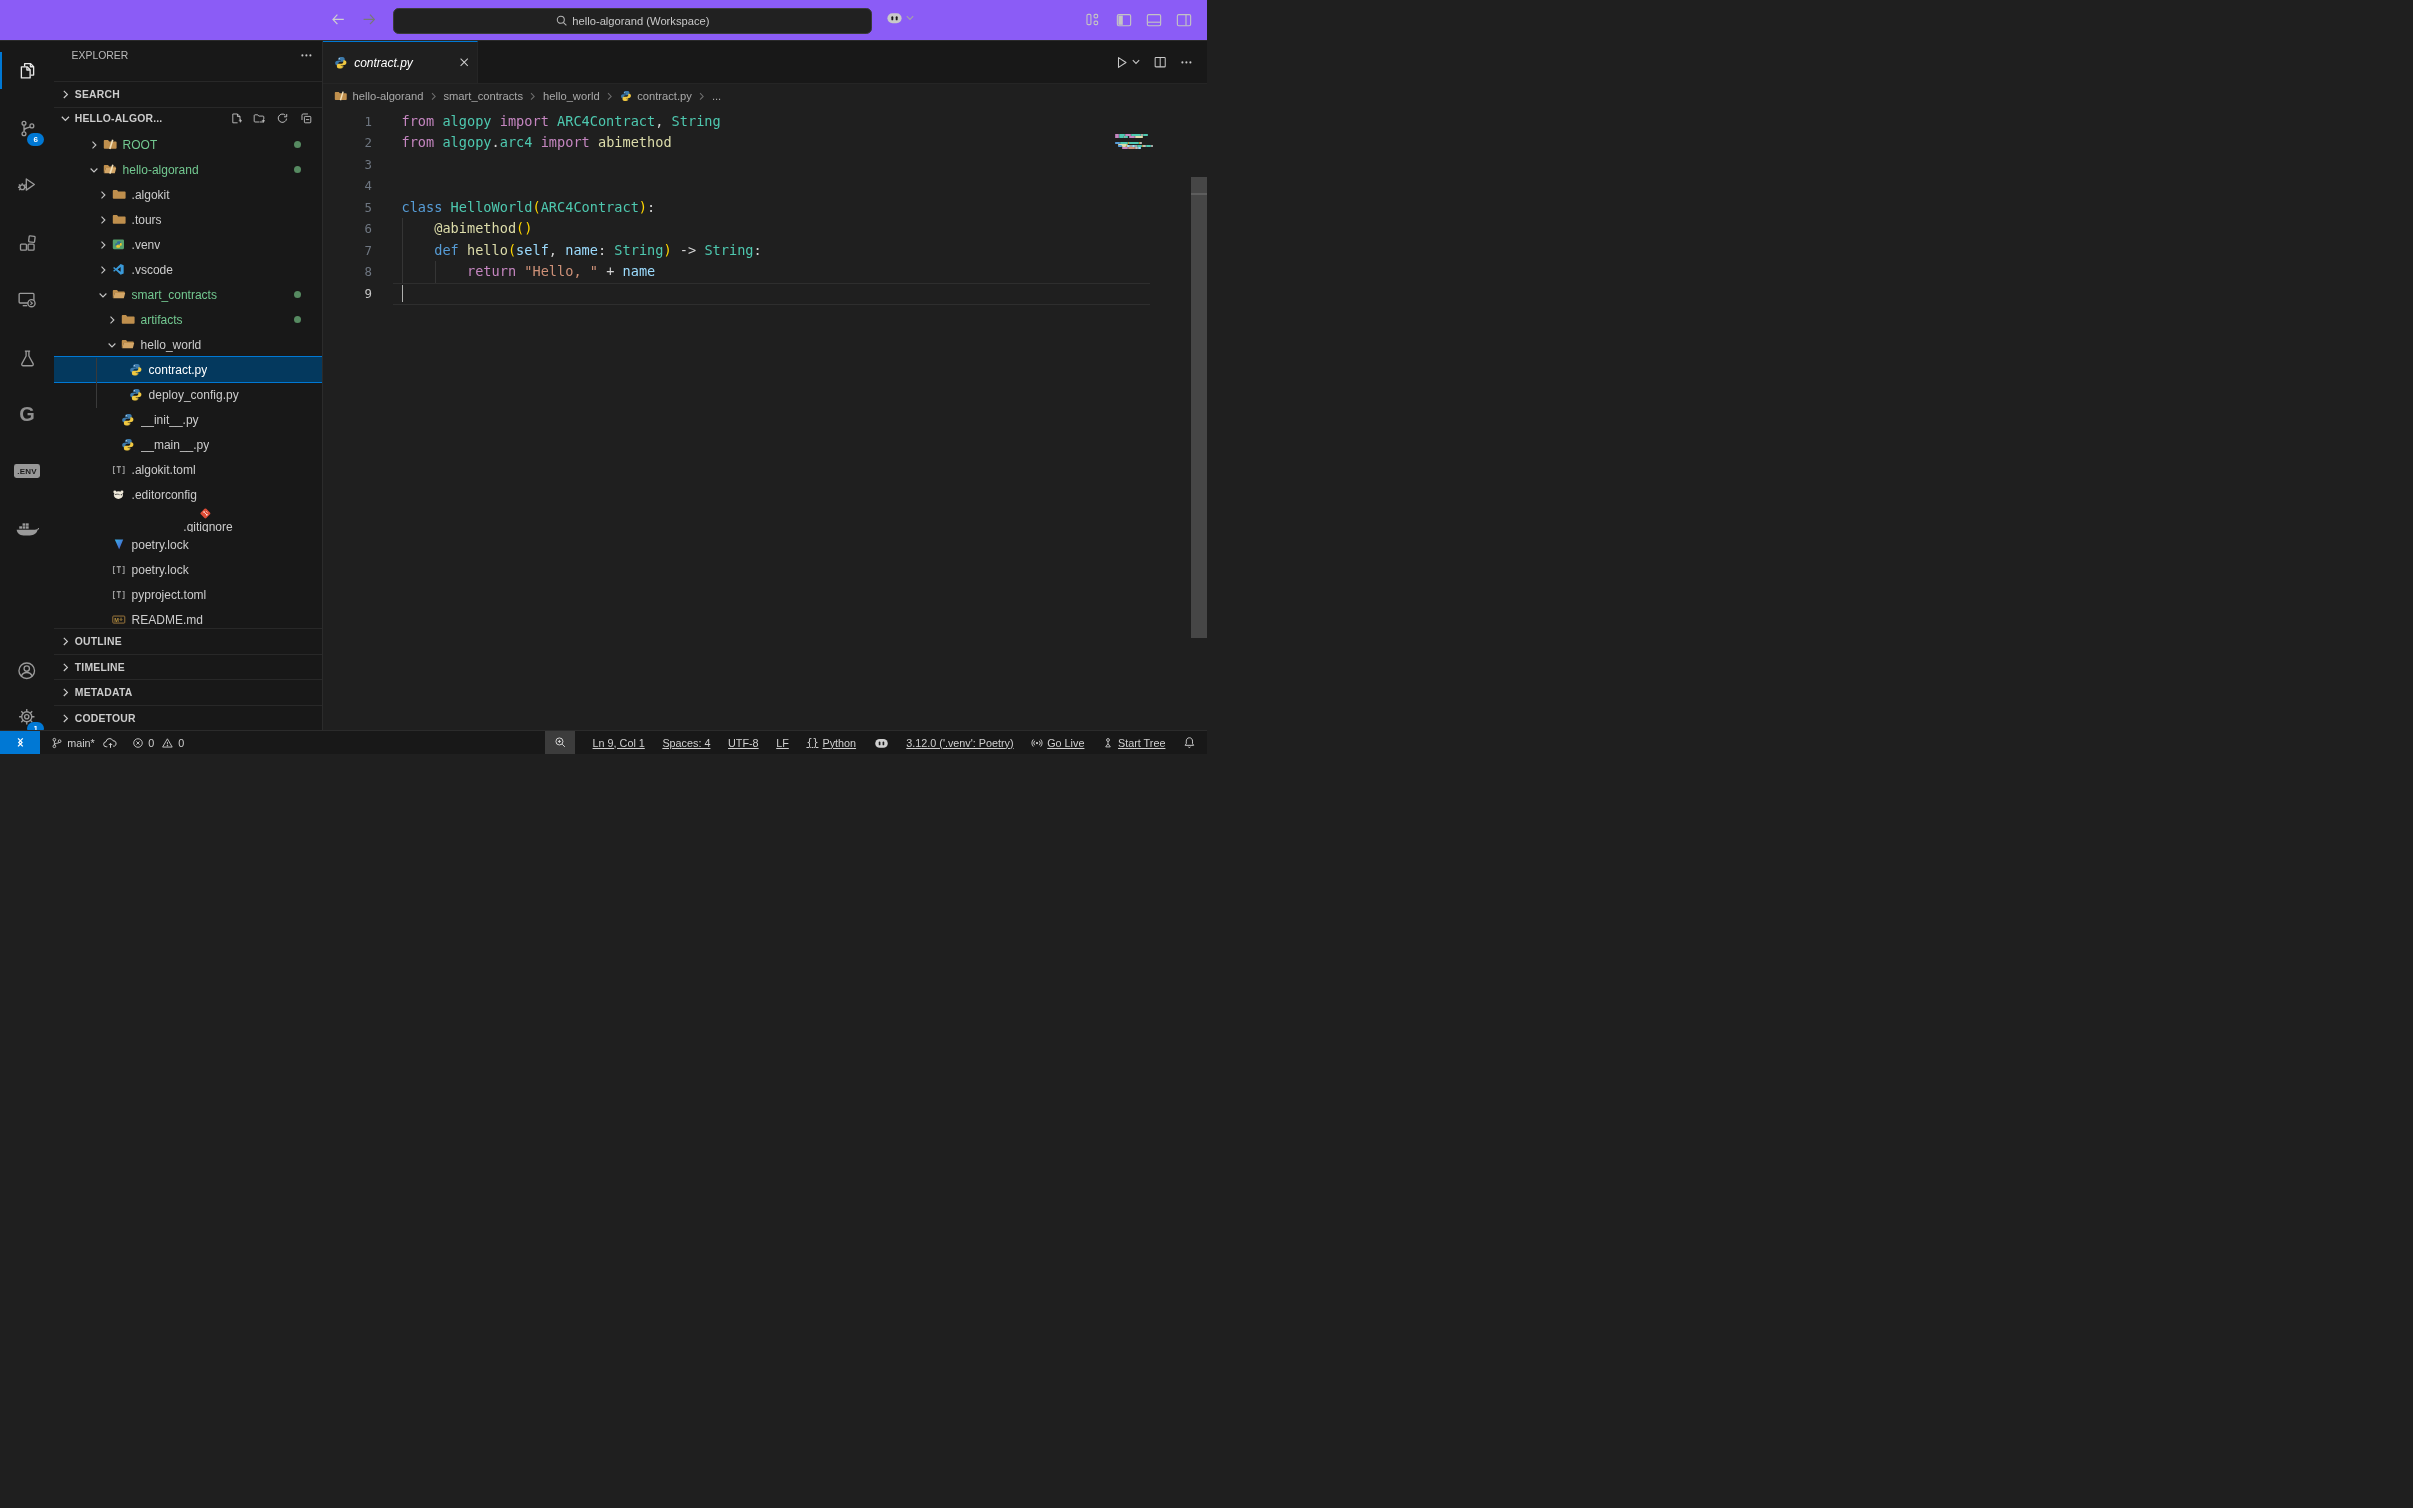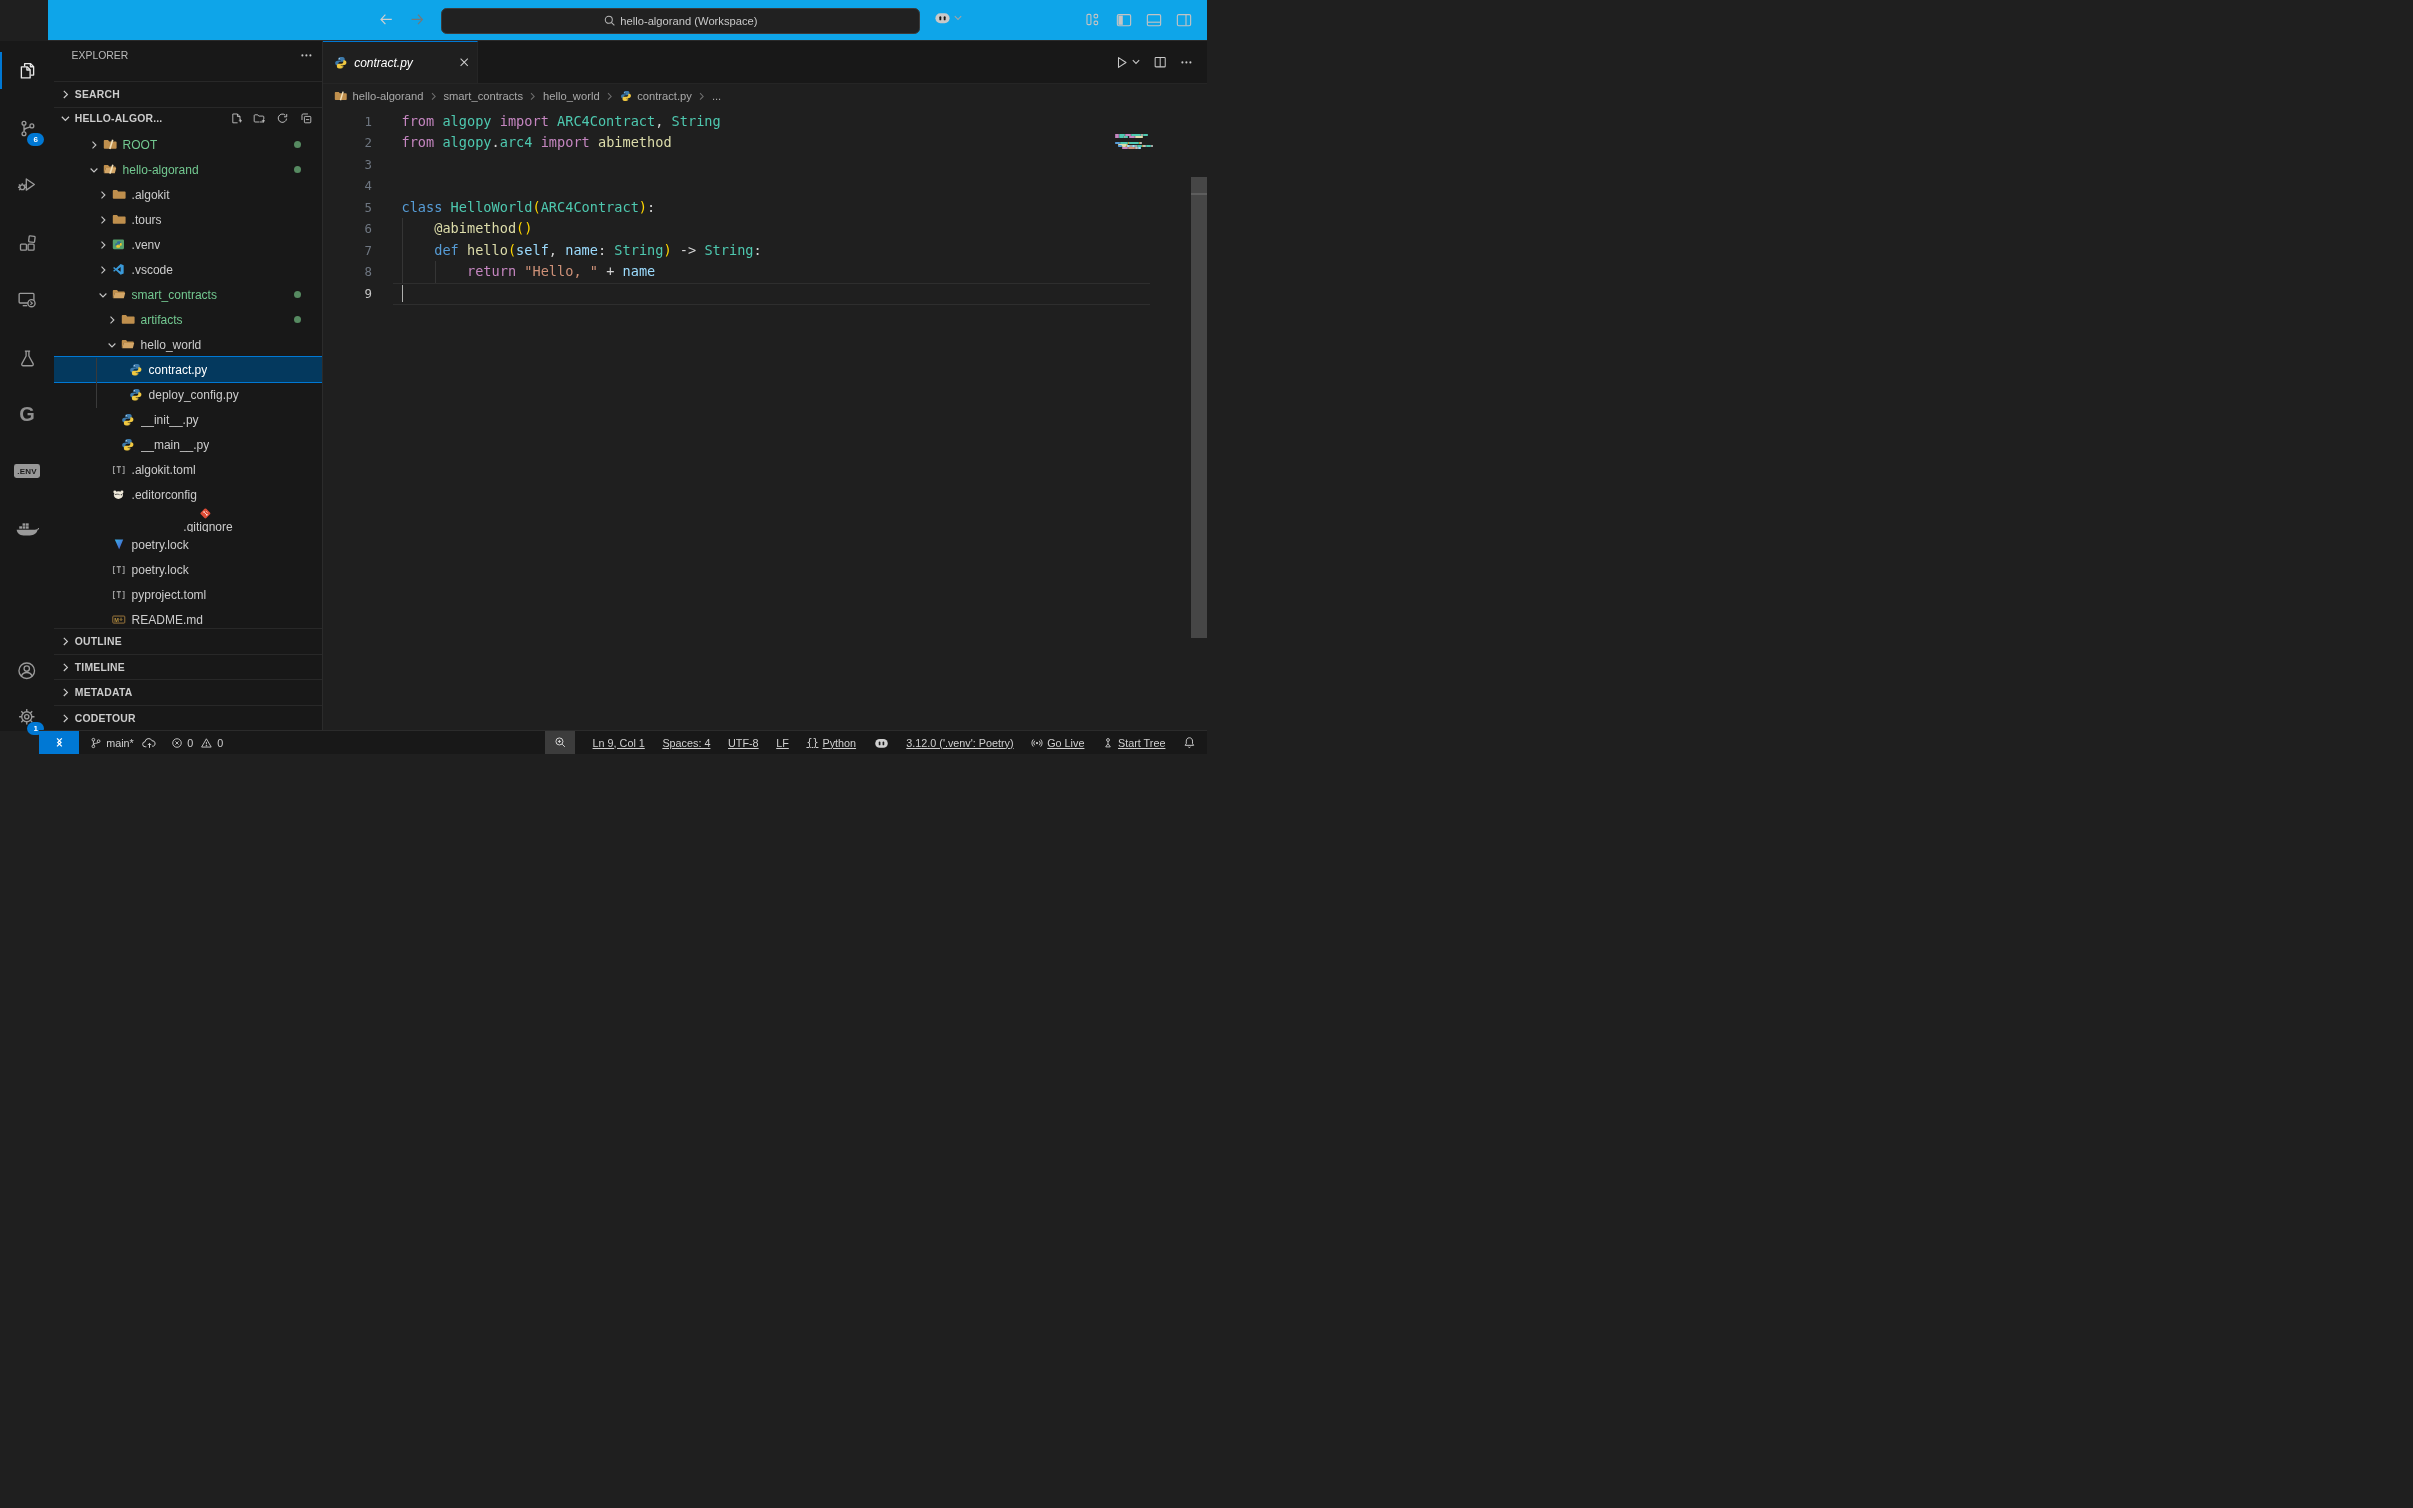--- a/index.html
+++ b/index.html
@@ -1,20 +1,20 @@
 <!DOCTYPE html>
 <html style="font-size:12.8px"><head>
 <meta charset="utf-8">
 <style>
   html,body{margin:0;padding:0;}
   body{width:1207px;height:754px;position:relative;overflow:hidden;background:#1f1f1f;
        font-family:"Liberation Sans",sans-serif;color:#cccccc;-webkit-font-smoothing:antialiased;}
   svg{display:block;}
   
-  #titlebar{position:absolute;left:0;top:0;right:0;height:40px;background:#0ea5e9;border-bottom:0.8px solid #2a2a2a;margin-left:48px;}
+  #titlebar{position:absolute;left:0;top:0;right:0;height:40px;background:#8b5cf6;border-bottom:0.8px solid #2a2a2a;}
   .nav-arrow{position:absolute;top:10.4px;width:19px;height:19px;display:flex;align-items:center;justify-content:center;}
   #cmd-center{position:absolute;left:393px;top:8px;width:477px;height:24px;background:#212121;
       border:0.8px solid #3a3a3a;border-radius:5.6px;display:flex;align-items:center;justify-content:center;
       gap:5.6px;font-size:11.2px;color:#c8c8c8;}
   #copilot-tb{position:absolute;left:886px;top:11.2px;display:flex;align-items:center;gap:3.2px;}
   .tb-right{position:absolute;top:10.4px;width:21px;height:19px;display:flex;align-items:center;justify-content:center;}
   
   #activitybar{position:absolute;left:0;top:41px;bottom:23px;width:54px;background:#181818;border-right:0.8px solid #252525;}
   .ab-item{position:absolute;left:0;width:54px;height:46px;display:flex;align-items:center;justify-content:center;}
   .ab-active-bar{position:absolute;left:0;top:4.8px;width:1.6px;height:37px;background:#0078d4;}
@@ -62,21 +62,21 @@
   #curline{position:absolute;left:70px;width:757px;height:21.5px;border-top:0.8px solid #2e2e2e;border-bottom:0.8px solid #2e2e2e;box-sizing:border-box;}
   #cursor{position:absolute;width:1.2px;background:#aeafad;}
   .indent-guide{position:absolute;width:0.8px;background:#353535;}
   #minimap{position:absolute;top:0;bottom:0;}
   .mm-bar{position:absolute;height:1.6px;border-radius:0.8px;}
   #scrollbar{position:absolute;right:0;top:0;bottom:0;width:16px;}
   #scroll-slider{position:absolute;left:0;width:16px;background:#464646;}
   #scroll-line{position:absolute;left:0;width:16px;height:1.6px;background:#5d5d5d;}
   
   #statusbar{position:absolute;left:0;right:0;bottom:0;height:23px;background:#181818;border-top:0.8px solid #2b2b2b;
-      display:flex;align-items:center;font-size:10.8px;color:#cfcfcf;margin-left:39px;}
+      display:flex;align-items:center;font-size:10.8px;color:#cfcfcf;}
   .sb-item{display:flex;align-items:center;gap:4px;white-space:nowrap;}
   #remote{width:40px;height:23px;background:#0078d4;display:flex;align-items:center;justify-content:center;flex:none;}
   #sb-right{margin-left:auto;display:flex;align-items:center;gap:17.6px;padding-right:11.2px;text-decoration:underline;}
   #zoom-item{background:#3c3c3c;width:30px;height:23px;display:flex;align-items:center;justify-content:center;}
   .mono{font-family:"DejaVu Sans Mono",monospace;font-size:10px;}
 </style>
 </head>
 <body>
 
 <div id="titlebar">

